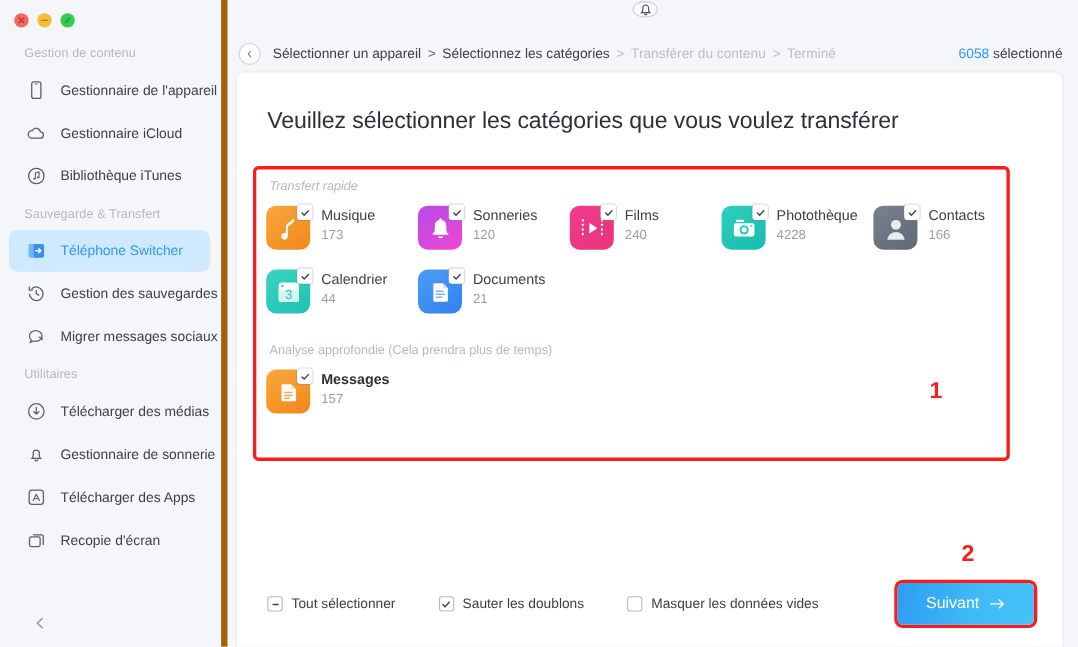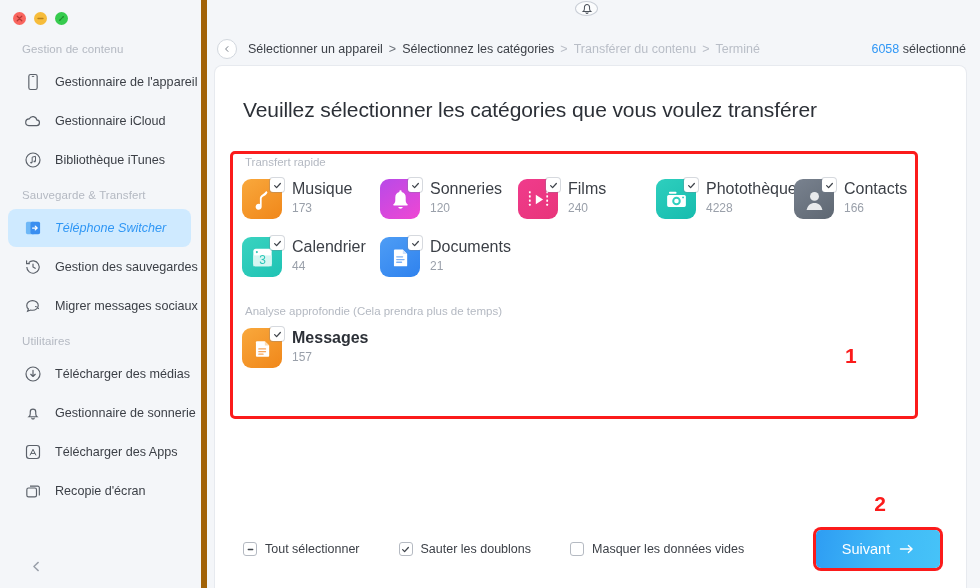--- a/index.html
+++ b/index.html
@@ -50,21 +50,21 @@
     padding-left: 14px;
     border-radius: 8px;
     cursor: default;
     gap: 11px;
   }
   .sb-item.active { background: #cfeaff; }
   .sb-ico { width: 22px; height: 22px; flex: 0 0 22px;
             display: flex; align-items: center; justify-content: center; }
   .sb-ico svg { width: 20px; height: 20px; display: block; }
   .sb-label { font-size: 12.6px; color: #3b3f46; white-space: nowrap; }
-  .sb-item.active .sb-label { color: #3097f5; font-style: italic; }
+  .sb-item.active .sb-label { color: #3097f5; }
 
   .sb-collapse {
     position: absolute; bottom: 12px; left: 26px;
     width: 20px; height: 20px;
     display: flex; align-items: center; justify-content: center;
     color: #9aa0aa;
   }
   .sb-collapse svg { width: 13px; height: 13px; }
 
   
@@ -147,21 +147,21 @@
     position: absolute; inset: 0;
     border: 3px solid #fb1b1b;
     border-radius: 5px;
     pointer-events: none;
     z-index: 4;
   }
   .group-label {
     font-size: 11.5px; color: #b4b9c2;
     padding-left: 15px;
   }
-  .grp1 { padding-top: 5px; }
+  .grp1 { padding-top: 13px; font-style: italic; }
   .grp2 { padding-top: 13px; }
 
   .cat-row {
     display: flex;
     padding: 11px 0 0 12px;
   }
   .cat {
     display: flex; align-items: flex-start;
     width: 138px; flex: 0 0 138px;
     gap: 10px;
@@ -176,21 +176,21 @@
   .cat-ico.dim { opacity: .5; }
   .badge {
     position: absolute; top: -1px; right: -2px;
     width: 14px; height: 14px;
     background: #fff; border-radius: 3px;
     box-shadow: 0 0 0 1px rgba(120,130,145,.30);
     display: flex; align-items: center; justify-content: center;
   }
   .badge svg { width: 9px; height: 9px; color: #3f444b; }
   .cat-txt { padding-top: 1px; }
-  .cat-name { font-size: 16px; color: #3b3f46; white-space: nowrap; }
+  .cat-name { font-size: 13px; color: #3b3f46; white-space: nowrap; }
   .cat-name.bold { font-weight: bold; color: #2c3037; }
   .cat-name.dim { color: #c2c7ce; }
   .cat-cnt { font-size: 12px; color: #9aa0aa; padding-top: 3px; }
   .cat-cnt.dim { color: #c7ccd3; }
 
   .marker1 {
     position: absolute;
     left: 630px; top: 278px;
     font-size: 21px; font-weight: bold; color: #fb1b1b;
     text-shadow: 0 0 3px #fff, 0 0 3px #fff, 1px 1px 2px #fff, -1px -1px 2px #fff;

